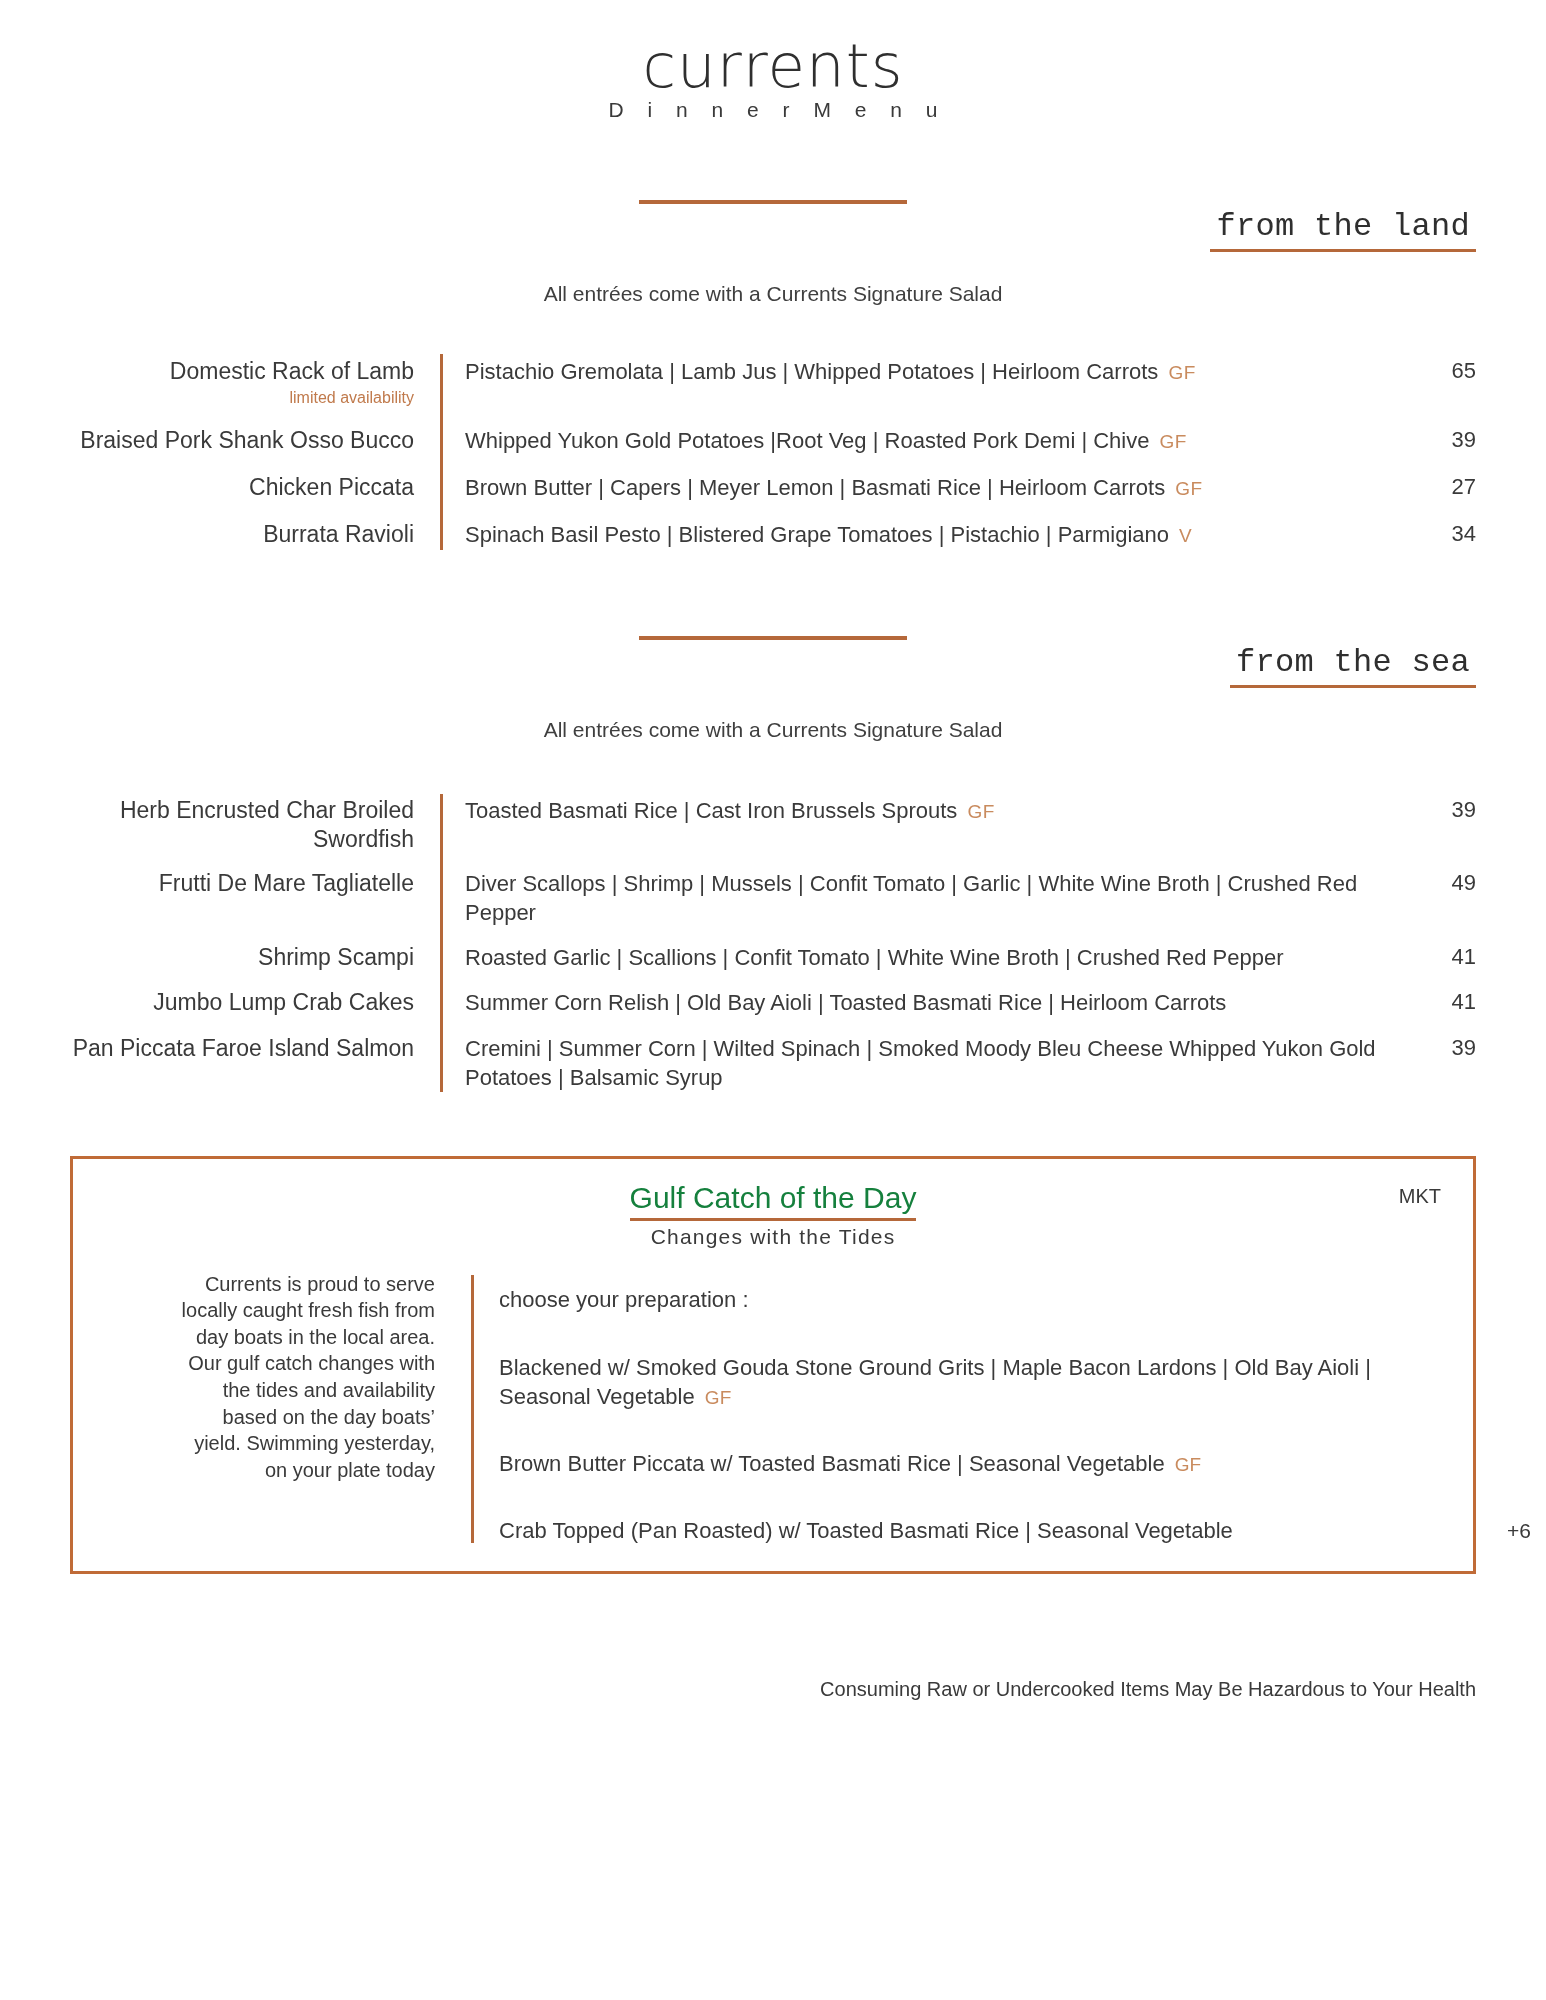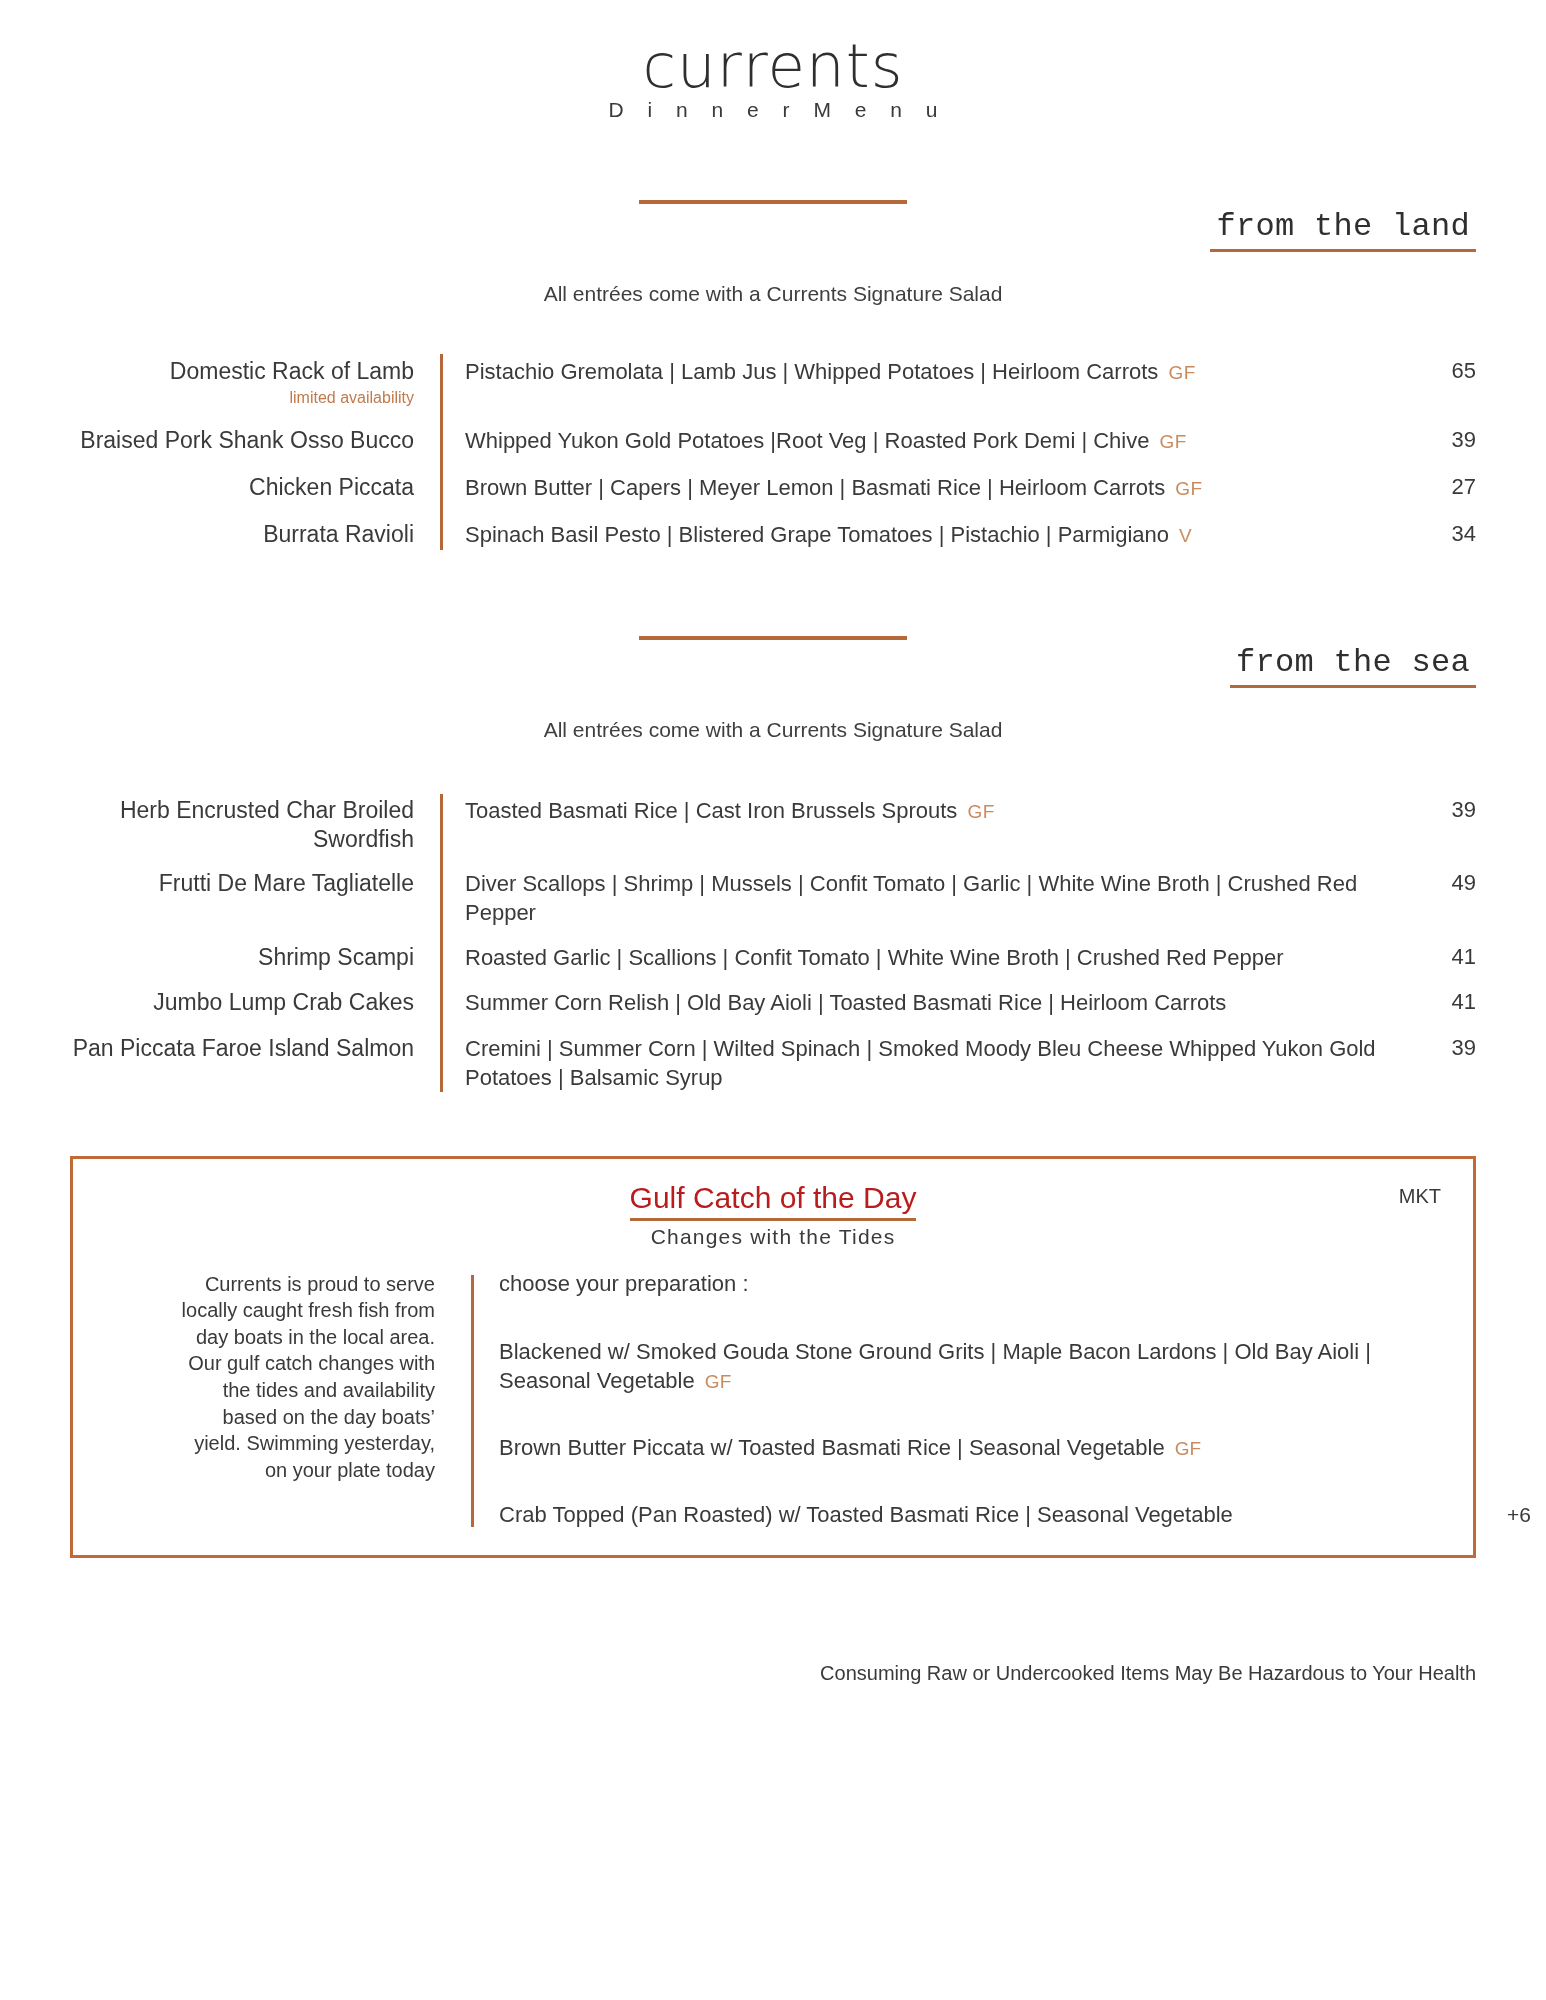--- a/index.html
+++ b/index.html
@@ -138,21 +138,21 @@
     border: 3px solid #c06b37;
     padding: 22px 26px 26px 26px;
     position: relative;
   }
   .catch-head {
     text-align: center;
     position: relative;
   }
   .catch-title {
     font-size: 30px;
-    color: #b91c1c;
+    color: #15803d;
     display: inline-block;
     border-bottom: 3px solid #b5683a;
     padding-bottom: 3px;
   }
   .catch-sub {
     font-size: 21px;
     letter-spacing: 1.2px;
     color: #3a3a3a;
     margin-top: 4px;
   }
@@ -183,20 +183,21 @@
     padding: 0 36px 0 80px;
     text-align: right;
     font-size: 20px;
     line-height: 1.33;
     color: #3a3a3a;
   }
   .preps {
     flex: 1;
     padding-left: 28px;
     position: relative;
+    margin-top: 16px;
   }
   .prep-lead {
     font-size: 22px;
     color: #3a3a3a;
     margin-bottom: 40px;
   }
   .prep {
     font-size: 22px;
     line-height: 1.32;
     color: #3a3a3a;

